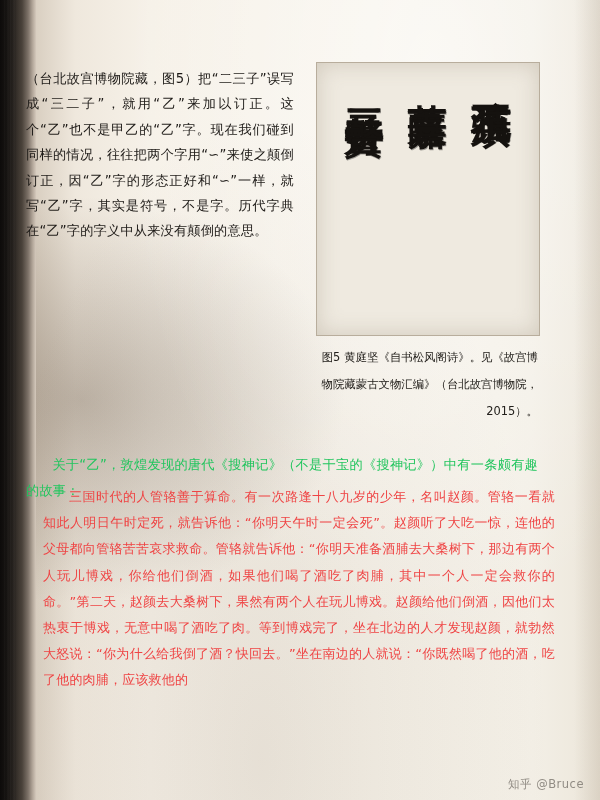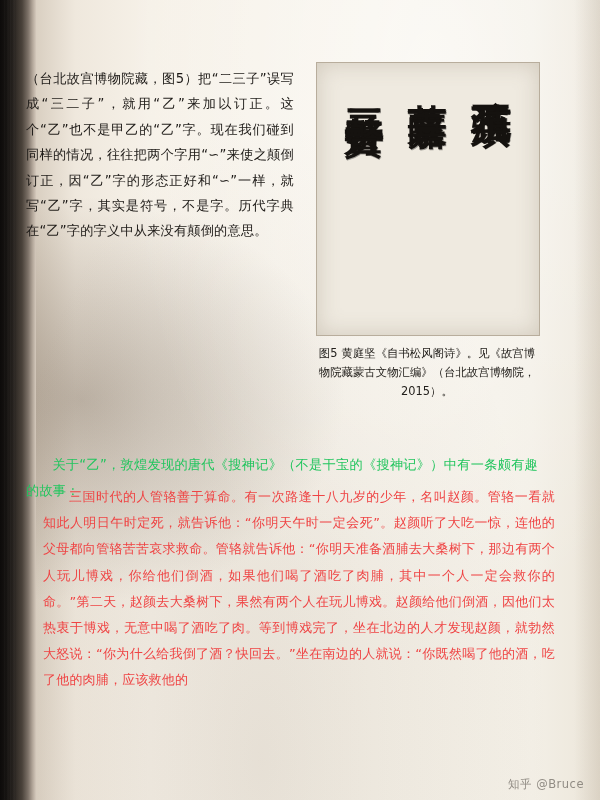--- a/index.html
+++ b/index.html
@@ -128,23 +128,23 @@
     letter-spacing: 2px;
     text-shadow: 0.6px 0.6px 0 rgba(0,0,0,0.35);
   }
   .cal-col.c2 { font-size: 39px; margin-top: 10px; }
   .cal-col.c3 { font-size: 39px; margin-top: 4px; }
   .cal-col.c4 { font-size: 40px; margin-top: 0px; }
 
   .fig-cap {
     margin-top: 8px;
     font-size: 11.4px;
-    line-height: 19px;
+    line-height: 27px;
     color: #23201c;
-    text-align: center;
+    text-align: right;
   }
   .fig-cap .num { margin-right: 4px; }
 
   .lower-text {
     position: absolute;
     left: 0;
     top: 452px;
     width: 512px;
     font-size: 13.2px;
     line-height: 25.6px;

